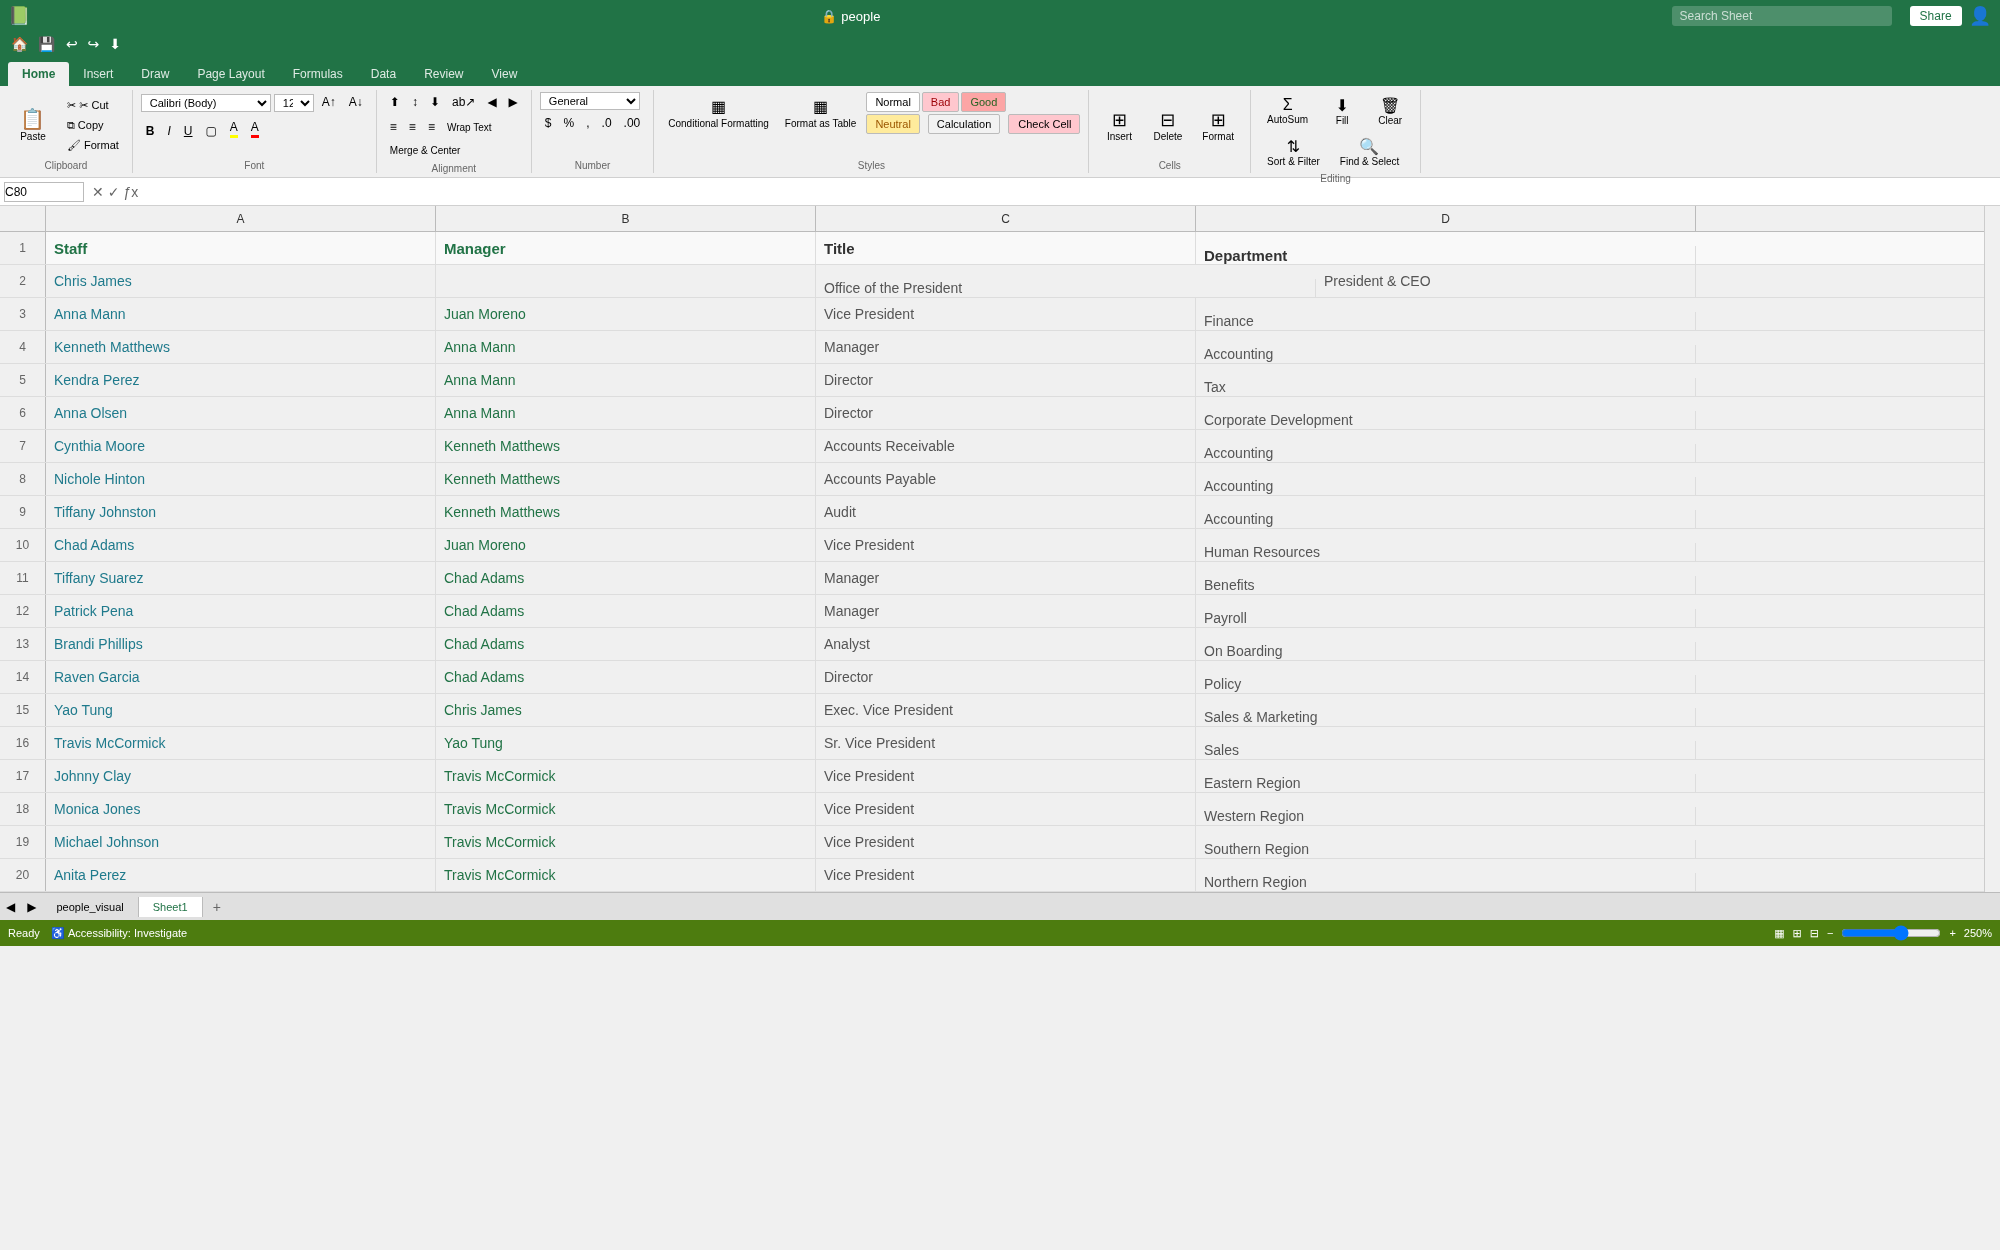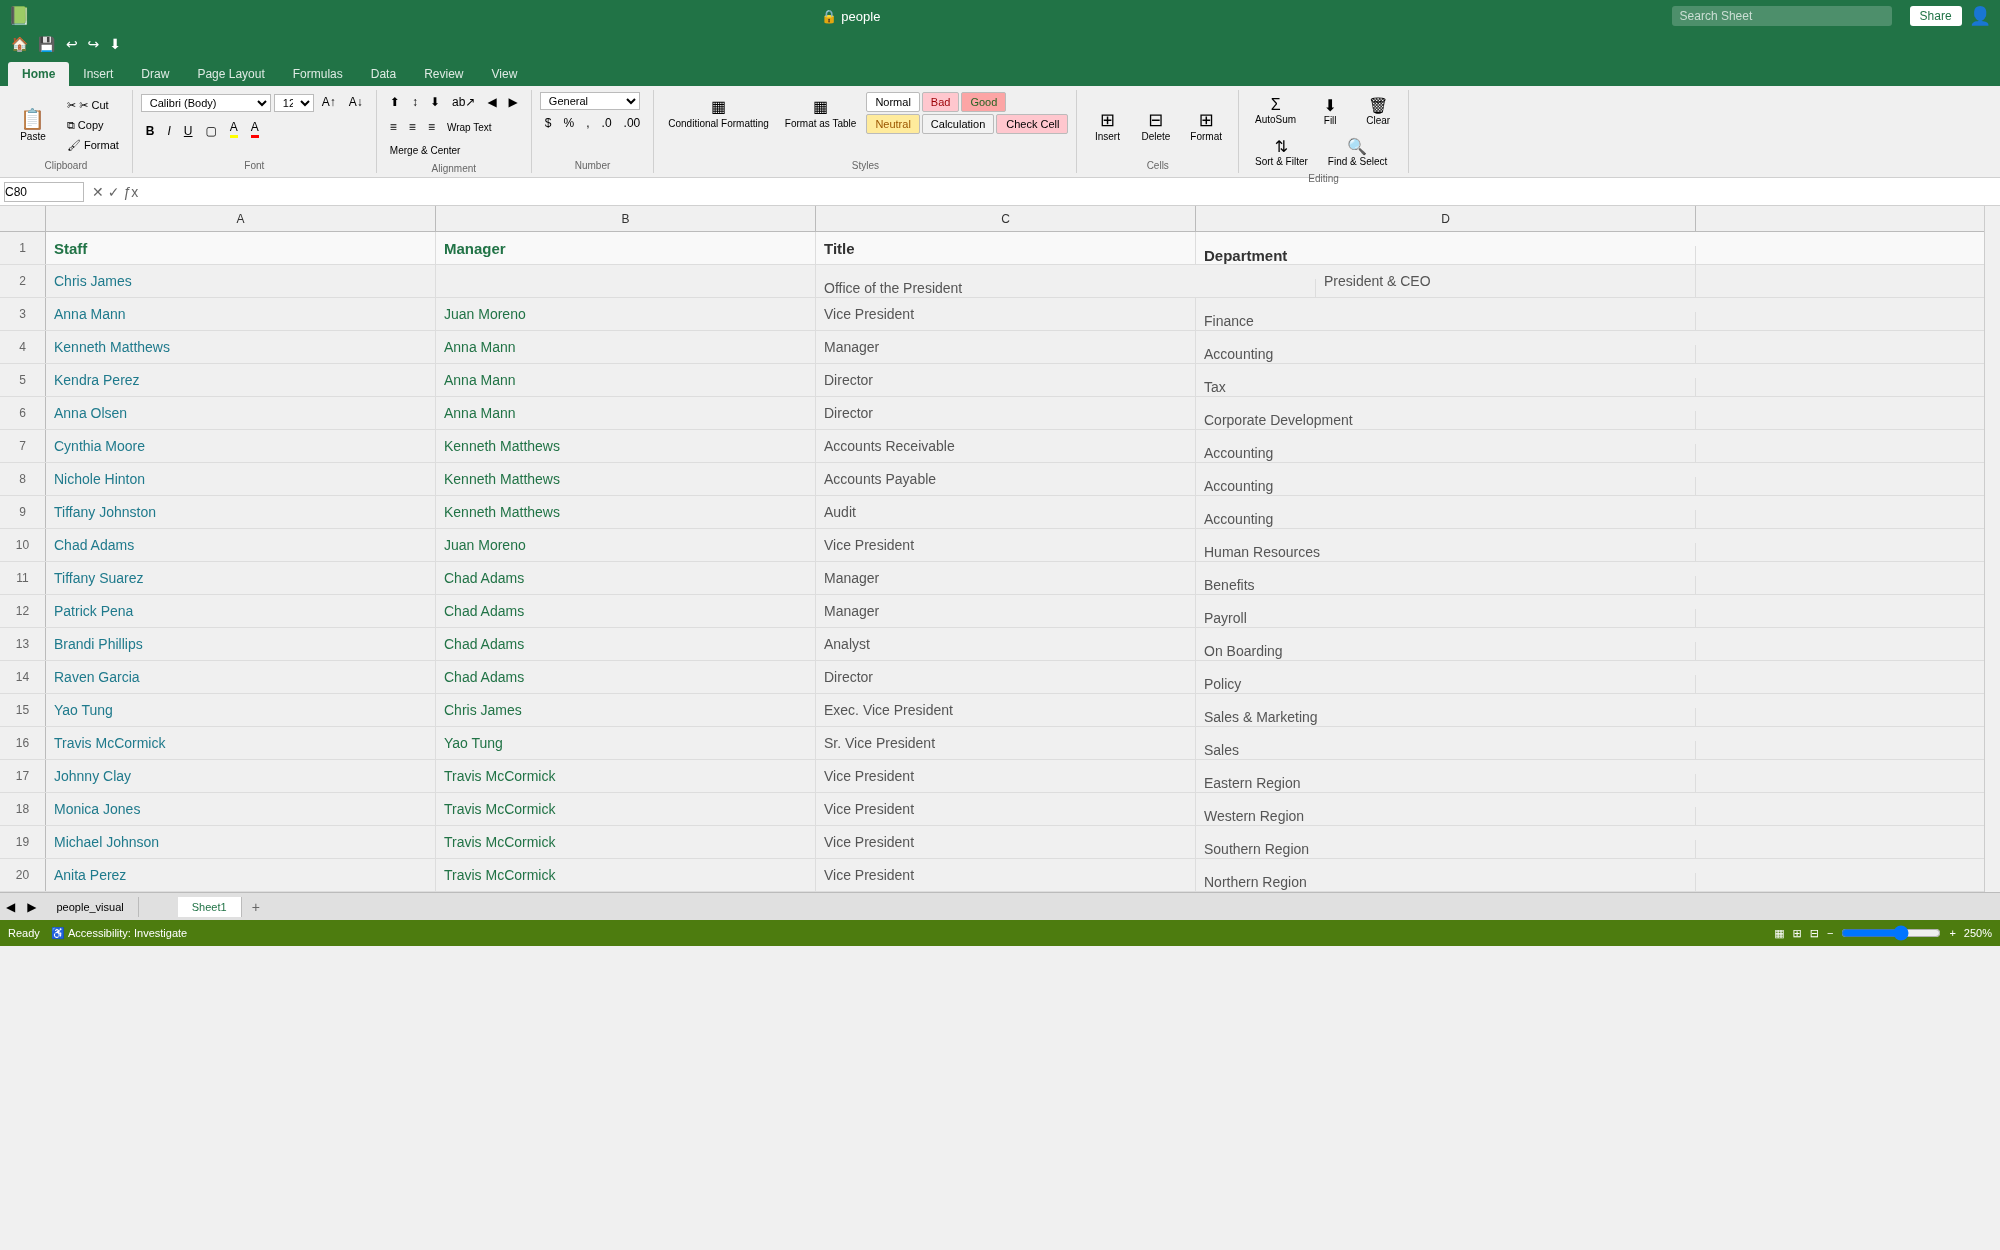--- a/index.html
+++ b/index.html
@@ -233,21 +233,21 @@
 
     
     #sheet-tabs {
       background: #e0e0e0;
       height: 28px;
       display: flex;
       align-items: center;
       border-top: 1px solid #bbb;
     }
     .sheet-tab { padding: 4px 14px; font-size: 11px; cursor: pointer; background: #e0e0e0; border-right: 1px solid #bbb; }
-    .sheet-tab.active { background: white; border-bottom: none; color: #217346; margin-left: 39px; }
+    .sheet-tab.active { background: white; border-bottom: none; color: #217346; }
     .add-sheet { padding: 4px 10px; cursor: pointer; font-size: 14px; color: #666; }
 
     
     .color-bar-red { height: 3px; background: red; width: 100%; margin-top: 1px; }
     .color-bar-yellow { height: 3px; background: yellow; width: 100%; margin-top: 1px; }
 
     .bold-btn { font-weight: bold; }
     .italic-btn { font-style: italic; }
     .underline-btn { text-decoration: underline; }
 
@@ -411,21 +411,21 @@
         <div class="ribbon-btn" style="min-width:50px;">
           <span style="font-size:16px;">▦</span>
           <span style="font-size:10px;text-align:center;">Format as Table</span>
         </div>
         <div style="display:flex;flex-direction:column;gap:2px;">
           <div style="display:flex;gap:2px;">
             <span class="style-cell style-normal">Normal</span>
             <span class="style-cell style-bad">Bad</span>
             <span class="style-cell style-good">Good</span>
           </div>
-          <div style="display:flex;gap:2px;">
+          <div style="display:flex;gap:8px;">
             <span class="style-cell style-neutral">Neutral</span>
             <span class="style-cell style-calc">Calculation</span>
             <span class="style-cell style-check">Check Cell</span>
           </div>
         </div>
       </div>
     </div>
     <div class="ribbon-group-label">Styles</div>
   </div>
 

